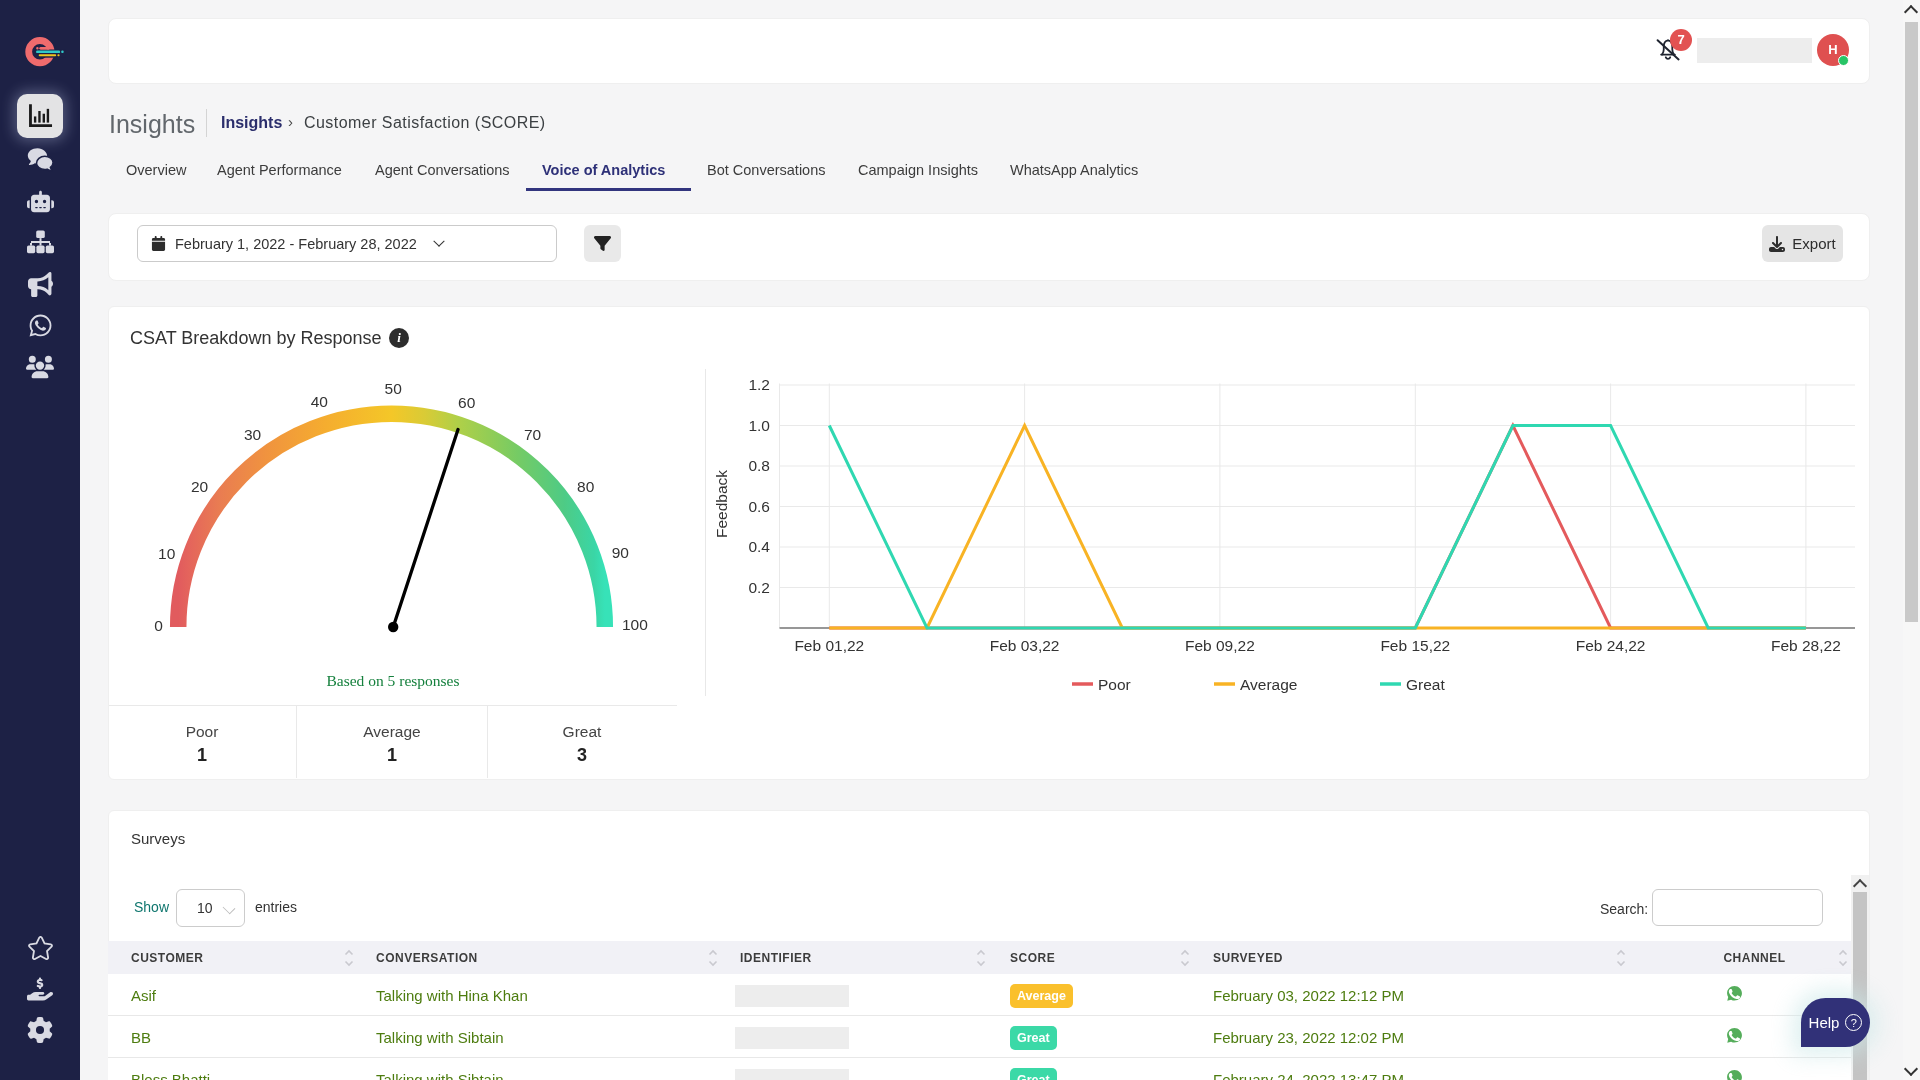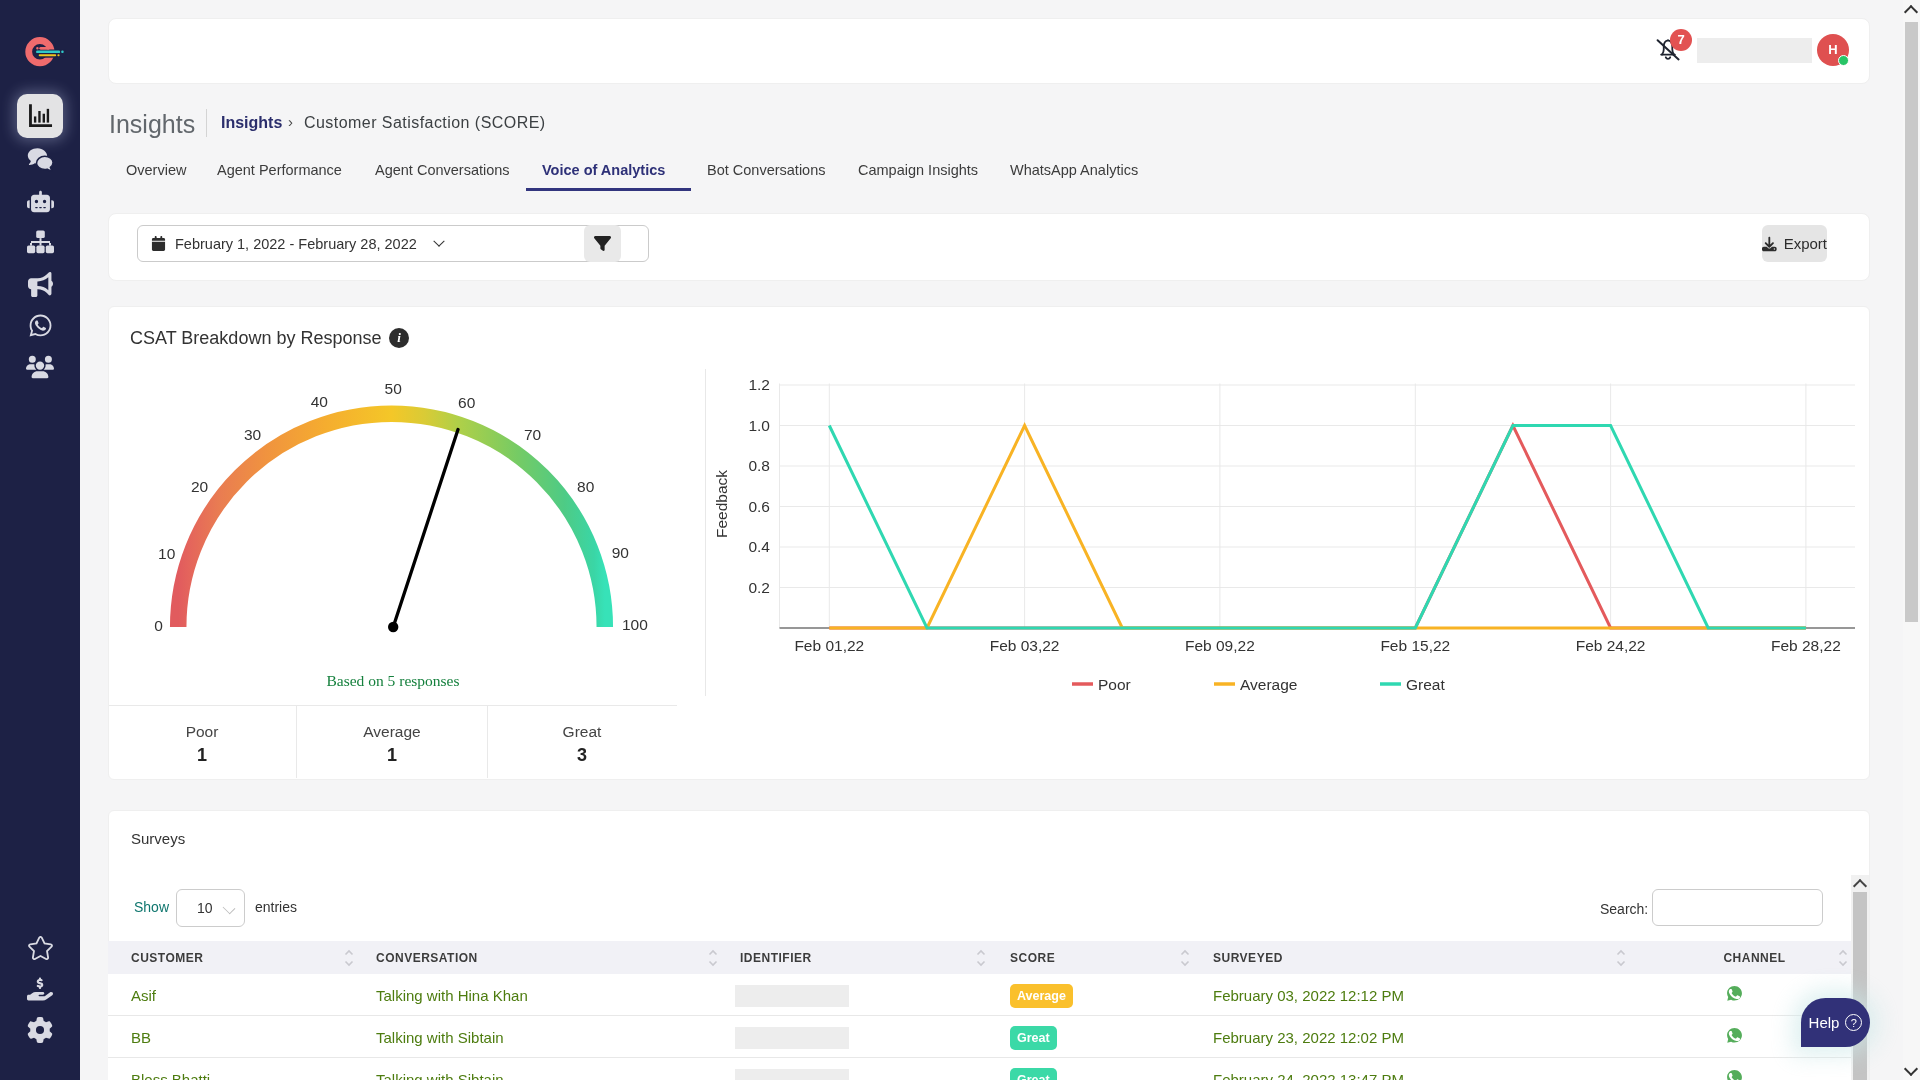--- a/index.html
+++ b/index.html
@@ -13,23 +13,23 @@
 .csat { left:108px; top:306px; width:1762px; height:474px; border-radius:6px; }
 .surveys { left:108px; top:810px; width:1762px; height:290px; border-radius:6px; }
 h1.pagetitle { position:absolute; left:109px; top:110px; font-size:25px; font-weight:400; color:#62676c; }
 .bdivider { position:absolute; left:206px; top:109px; width:1px; height:28px; background:#d4d4d4; }
 .bc1 { position:absolute; left:221px; top:114px; font-size:16px; font-weight:700; color:#2b2e6c; }
 .bcsep { position:absolute; left:288px; top:113px; font-size:15px; color:#4a4a4a; }
 .bc2 { position:absolute; left:304px; top:114px; font-size:16px; color:#3c4043; letter-spacing:.45px; }
 .tab { position:absolute; top:162px; font-size:14.5px; color:#3c3c3c; }
 .tab.active { color:#2e3178; font-weight:700; }
 .tabline { position:absolute; left:526px; top:188px; width:165px; height:3px; background:#32357e; }
-.dateinput { position:absolute; left:137px; top:225px; width:512px; height:37px; border:1px solid #cbcbcb; border-radius:6px; display:flex; align-items:center; padding-left:13px; gap:9px; font-size:14.5px; color:#333; }
+.dateinput { position:absolute; left:137px; top:225px; width:420px; height:37px; border:1px solid #cbcbcb; border-radius:6px; display:flex; align-items:center; padding-left:13px; gap:9px; font-size:14.5px; color:#333; }
 .filterbtn { position:absolute; left:584px; top:225px; width:37px; height:37px; background:#e9e9e9; border-radius:6px; display:flex; align-items:center; justify-content:center; }
-.exportbtn { position:absolute; left:1762px; top:225px; width:65px; height:37px; background:#e5e5e5; border-radius:6px; display:flex; align-items:center; justify-content:center; gap:7px; font-size:15px; color:#2d2d2d; }
+.exportbtn { position:absolute; left:1762px; top:225px; width:81px; height:37px; background:#e5e5e5; border-radius:6px; display:flex; align-items:center; justify-content:center; gap:7px; font-size:15px; color:#2d2d2d; }
 .cardtitle { position:absolute; left:130px; top:328px; font-size:18px; color:#333; }
 .infoi { position:absolute; left:389px; top:328px; width:20px; height:20px; background:#2d2d2d; border-radius:50%; color:#fff; font-size:13px; font-weight:700; text-align:center; line-height:20px; font-style:italic; font-family:"Liberation Serif",serif; }
 .basedon { position:absolute; left:243px; top:672px; width:300px; text-align:center; font-size:15.5px; color:#15803d;font-family:Liberation Serif, serif; }
 .statstop { position:absolute; left:109px; top:705px; width:568px; height:1px; background:#e9e9e9; }
 .statv1 { position:absolute; left:296px; top:705px; width:1px; height:73px; background:#e9e9e9; }
 .statv2 { position:absolute; left:487px; top:705px; width:1px; height:73px; background:#e9e9e9; }
 .statlab { position:absolute; top:723px; font-size:15.5px; color:#444; width:180px; text-align:center; }
 .statnum { position:absolute; top:745px; font-size:18px; font-weight:700; color:#222; width:180px; text-align:center; }
 .vsep { position:absolute; left:705px; top:369px; width:1px; height:327px; background:#e8e8e8; }
 .chartsvg { position:absolute; left:0; top:0; }

